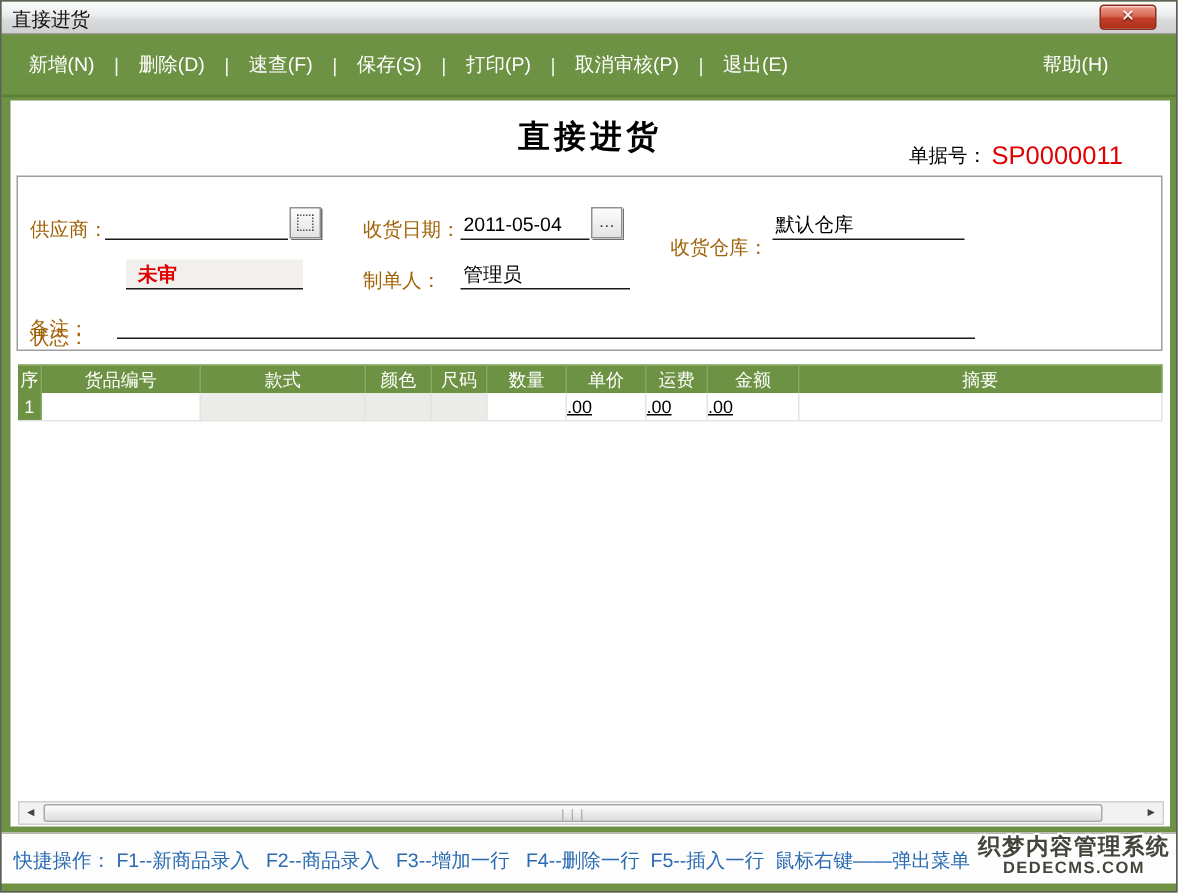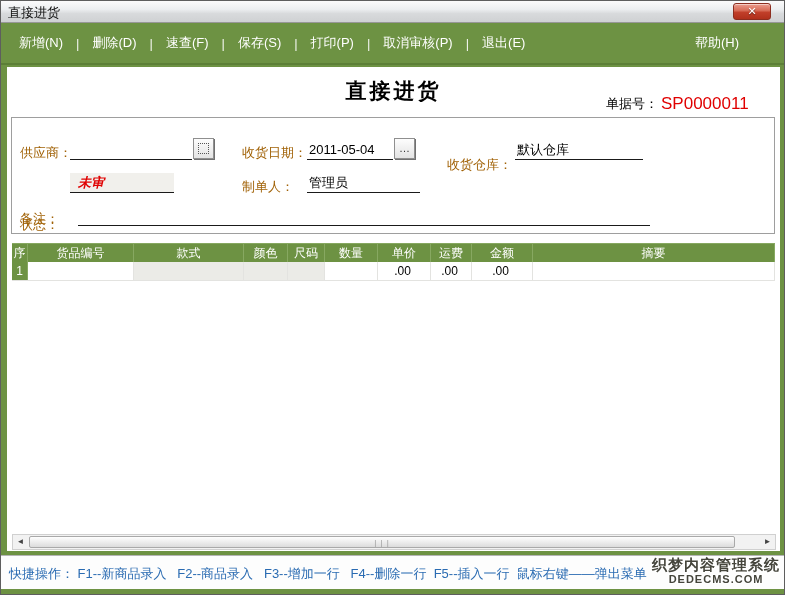--- a/index.html
+++ b/index.html
@@ -73,21 +73,21 @@
     border-right:1px solid #87a861; border-top:1px solid #87a861; overflow:hidden; white-space:nowrap;
     cursor:default;
   }
   .grid-row { display:flex; height:19px; background:#fff; border-bottom:1px solid #e3e3e0; }
   .cell {
     font-size:12px; line-height:19px; color:#000;
     border-right:1px solid #e3e3e0; overflow:hidden; white-space:nowrap;
   }
   .cell.seq { background:#6d9243; color:#fff; text-align:center; border-right:1px solid #87a861; }
   .cell.gray { background:#ebebe7; }
-  .cell.num { text-align:center; padding-right:3px; }
+  .cell.num { text-align:left; padding-right:3px;text-decoration:underline; }
   
   .hscroll {
     position:absolute; top:467px; left:5px; width:764px; height:16px;
     background:#f2f2f2; border:1px solid #d0d0d0; display:flex; align-items:center;
   }
   .scroll-arrow {
     width:15px; height:14px; font-size:8px; color:#444; text-align:center; line-height:14px;
     cursor:pointer; flex:none;
   }
   .scroll-thumb {
@@ -161,21 +161,21 @@
         <div class="browse-btn" style="left:181px; top:20px;"><span class="dotted-square"></span></div>
 
         <span class="lbl" style="left:230px; top:26px;">收货日期：</span>
         <div class="fld" style="left:295px; top:22px; width:86px;">2011-05-04</div>
         <div class="browse-btn" style="left:382px; top:20px;"><span>…</span></div>
 
         <span class="lbl" style="left:435px; top:26px;margin-top:12px;">收货仓库：</span>
         <div class="fld" style="left:503px; top:22px; width:128px;">默认仓库</div>
 
         <span class="lbl" style="left:8px; top:60px;margin-top:38px;">状态：</span>
-        <div class="fld status-fld" style="left:58px; top:55px; width:104px;font-style:italic;">未审</div>
+        <div class="fld status-fld" style="left:72px; top:55px; width:118px;">未审</div>
 
         <span class="lbl" style="left:230px; top:60px;">制单人：</span>
         <div class="fld" style="left:295px; top:55px; width:113px;">管理员</div>
 
         <span class="lbl" style="left:8px; top:92px;">备注：</span>
         <div class="fld" style="left:66px; top:88px; width:572px;"></div>
       </div>
 
       <div class="grid">
         <div class="grid-header">

